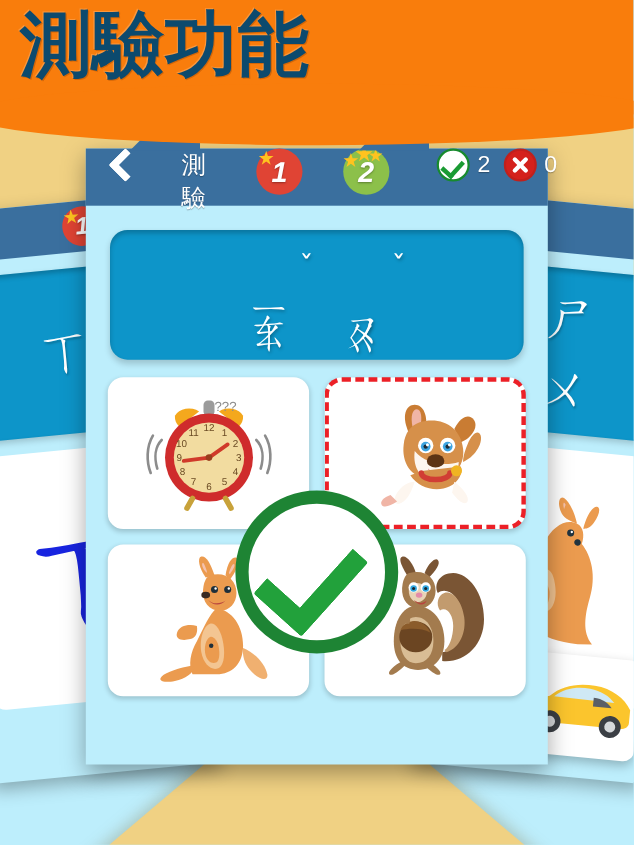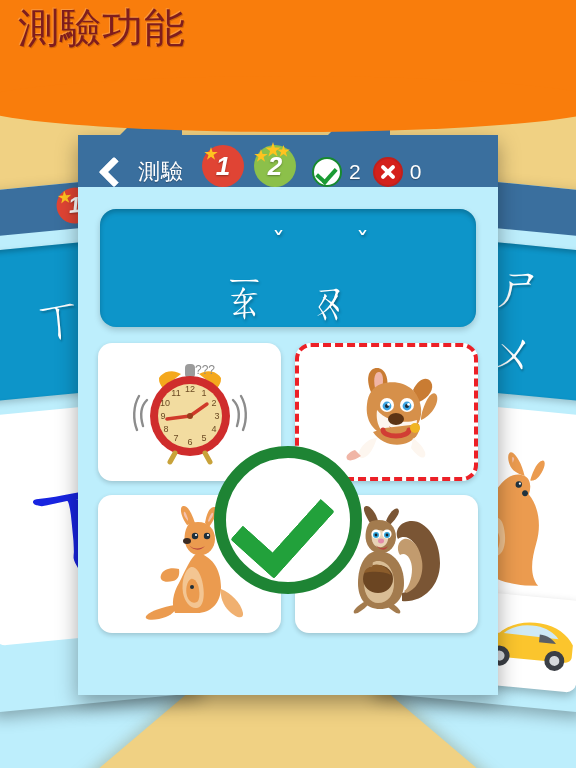--- a/index.html
+++ b/index.html
@@ -32,21 +32,21 @@
     position:absolute;left:0;top:0;width:576px;height:104px;
     background:#f97d0c;
     z-index:6;
   }
   .banner:after{
     content:"";position:absolute;left:-30px;bottom:-28px;width:640px;height:56px;
     background:#f97d0c;border-radius:50%;
   }
   .banner-title{
     position:absolute;left:18px;top:8px;
-    font-size:41px;line-height:1;color:#7f1d1d;font-weight:400;
+    font-size:65px;line-height:1;color:#0c4a6e;font-weight:700;
     letter-spacing:1px;
     text-shadow:1px 1px 0 rgba(140,60,0,.35), -1px -1px 0 rgba(255,255,255,.2);
     z-index:2;
   }
   .banner-sub{
     position:absolute;right:12px;top:58px;
     font-size:40px;line-height:1;color:#ffffff;font-weight:400;
     letter-spacing:1px;
     text-shadow:1px 1px 0 rgba(140,60,0,.35);
     z-index:2;
@@ -104,21 +104,21 @@
   }
   .notch{
     position:absolute;top:-16px;width:64px;height:18px;background:#3a6f9e;
     z-index:4;
   }
   .notch.n1{left:40px;clip-path:polygon(28% 0,100% 0,100% 100%,0 100%);}
   .notch.n2{left:248px;clip-path:polygon(28% 0,100% 0,100% 100%,0 100%);}
 
   .main-bar{
     position:relative;height:52px;background:#3a6f9e;
-    display:flex;align-items:flex-end;padding:0 12px;box-sizing:border-box;
+    display:flex;align-items:flex-start;padding:0 12px;box-sizing:border-box;gap:27px;
   }
   .back-arrow{
     width:30px;height:30px;margin-left:4px;margin-right:14px;cursor:pointer;
     position:relative;flex:0 0 auto;
   }
   .back-arrow:before{
     content:"";position:absolute;left:9px;top:4px;width:15px;height:15px;
     border-left:7px solid #fff;border-bottom:7px solid #fff;
     transform:rotate(45deg);border-radius:2px;
   }

